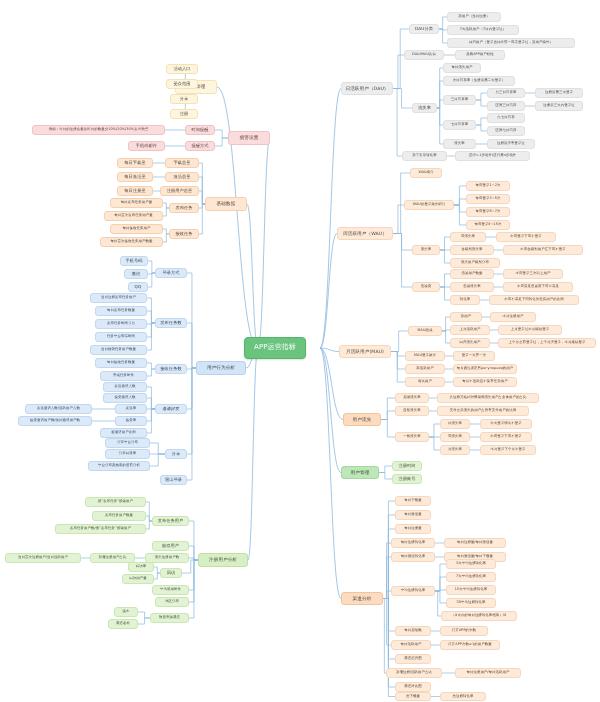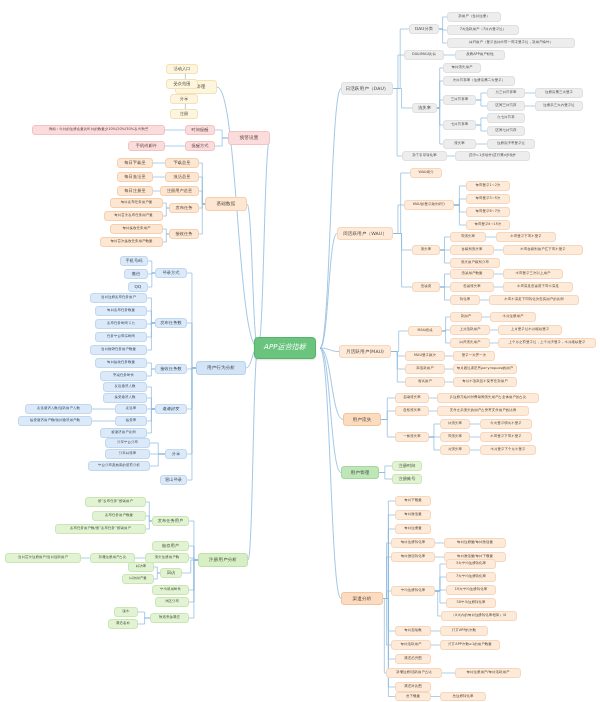--- a/index.html
+++ b/index.html
@@ -198,21 +198,21 @@
       <path d="M435,591 H439.95 V577 H446" fill="none" stroke="#8ab9e0" stroke-width="0.7"></path>
       <path d="M435,591 H439.95 V590 H446" fill="none" stroke="#8ab9e0" stroke-width="0.7"></path>
       <path d="M435,591 H439.95 V603 H446" fill="none" stroke="#8ab9e0" stroke-width="0.7"></path>
       <path d="M435,591 H437.7 V616 H441" fill="none" stroke="#8ab9e0" stroke-width="0.7"></path>
       <path d="M431,631 H435.05 V631 H440" fill="none" stroke="#8ab9e0" stroke-width="0.7"></path>
       <path d="M431,645 H435.05 V645 H440" fill="none" stroke="#8ab9e0" stroke-width="0.7"></path>
       <path d="M442,673 H447.85 V673 H455" fill="none" stroke="#8ab9e0" stroke-width="0.7"></path>
       <path d="M431,696.5 H435.05 V696.5 H440" fill="none" stroke="#8ab9e0" stroke-width="0.7"></path>
     </svg>
 
-  <div class="node c-root" style="left:254px;top:337px;width:62px;height:22px;font-style:italic;">APP运营指标</div>
+  <div class="node c-root" style="left:244px;top:337px;width:62px;height:22px;">APP运营指标</div>
 
   <div class="node c-yellow lvl2" style="left:175px;top:80px;width:42px;height:14px;">活动管理</div>
   <div class="node c-yellow" style="left:166px;top:64px;width:32px;height:10px;">活动入口</div>
   <div class="node c-yellow" style="left:166px;top:79px;width:32px;height:10px;">受众范围</div>
   <div class="node c-yellow" style="left:170px;top:94px;width:28px;height:10px;">分享</div>
   <div class="node c-yellow" style="left:170px;top:109px;width:28px;height:10px;">注册</div>
 
   <div class="node c-pink lvl2" style="left:228px;top:131px;width:42px;height:14px;">预警设置</div>
   <div class="node c-pink" style="left:185px;top:125px;width:30px;height:10px;">时间提醒</div>
   <div class="node c-pink" style="left:185px;top:141px;width:30px;height:10px;">提醒方式</div>

